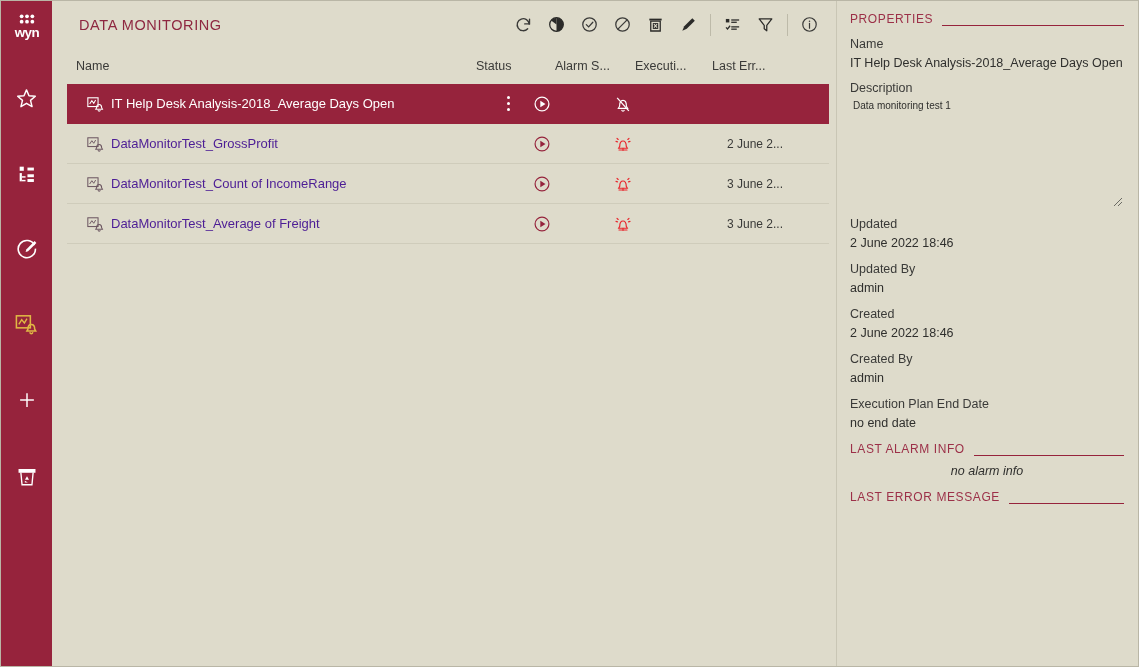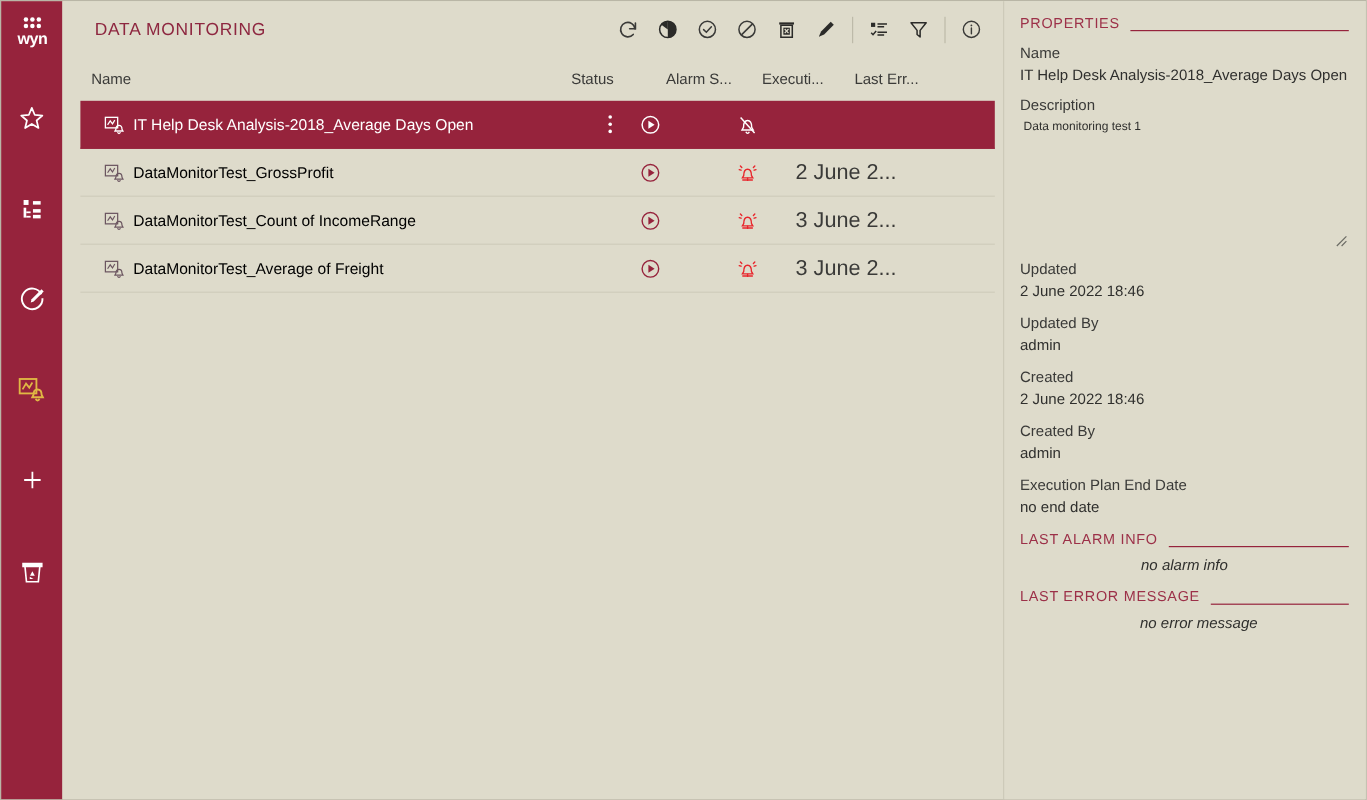--- a/index.html
+++ b/index.html
@@ -119,40 +119,40 @@
     border-bottom: 1px solid #96233c;
   }
   .row-icon {
     position: absolute; left: 18px;
     width: 20px; height: 20px;
     display: flex; align-items: center; justify-content: center;
   }
   .row-name {
     position: absolute; left: 44px;
     font-size: 13px;
-    color: #000000;
+    color: #4c1d95;
     white-space: nowrap;
   }
   .row.selected .row-name { color: #ffffff; }
   .row-menu {
     position: absolute; left: 432px;
     width: 18px; height: 20px;
     display: flex; flex-direction: column;
     align-items: center; justify-content: center;
     gap: 3px;
   }
   .row-menu i {
     display: block; width: 3px; height: 3px;
     background: #ffffff; border-radius: 50%;
   }
   .row-status { position: absolute; left: 464px; width: 22px; height: 22px;
     display:flex; align-items:center; justify-content:center; }
   .row-alarm  { position: absolute; left: 545px; width: 22px; height: 22px;
     display:flex; align-items:center; justify-content:center; }
-  .row-exec   { position: absolute; left: 596px; font-size: 18px; color:#3a3a38; }
+  .row-exec   { position: absolute; left: 660px; font-size: 12px; color:#3a3a38; }
   .row-err    { position: absolute; left: 704px; font-size: 12.5px; color:#3a3a38; }
 
   
   #props {
     flex: 1 1 auto;
     position: relative;
     height: 100%;
     padding: 0 14px 0 13px;
     background: #dedbcb;
   }
@@ -563,17 +563,16 @@
       <div class="sec-head sec-gap">
         <span class="t">LAST ALARM INFO</span>
         <span class="ln"></span>
       </div>
       <div class="empty-note">no alarm info</div>
 
       <div class="sec-head sec-gap">
         <span class="t">LAST ERROR MESSAGE</span>
         <span class="ln"></span>
       </div>
-      <div class="empty-note indent">no error message</div>
 
     </div>
   </div>
 </div>
 
 </body></html>

